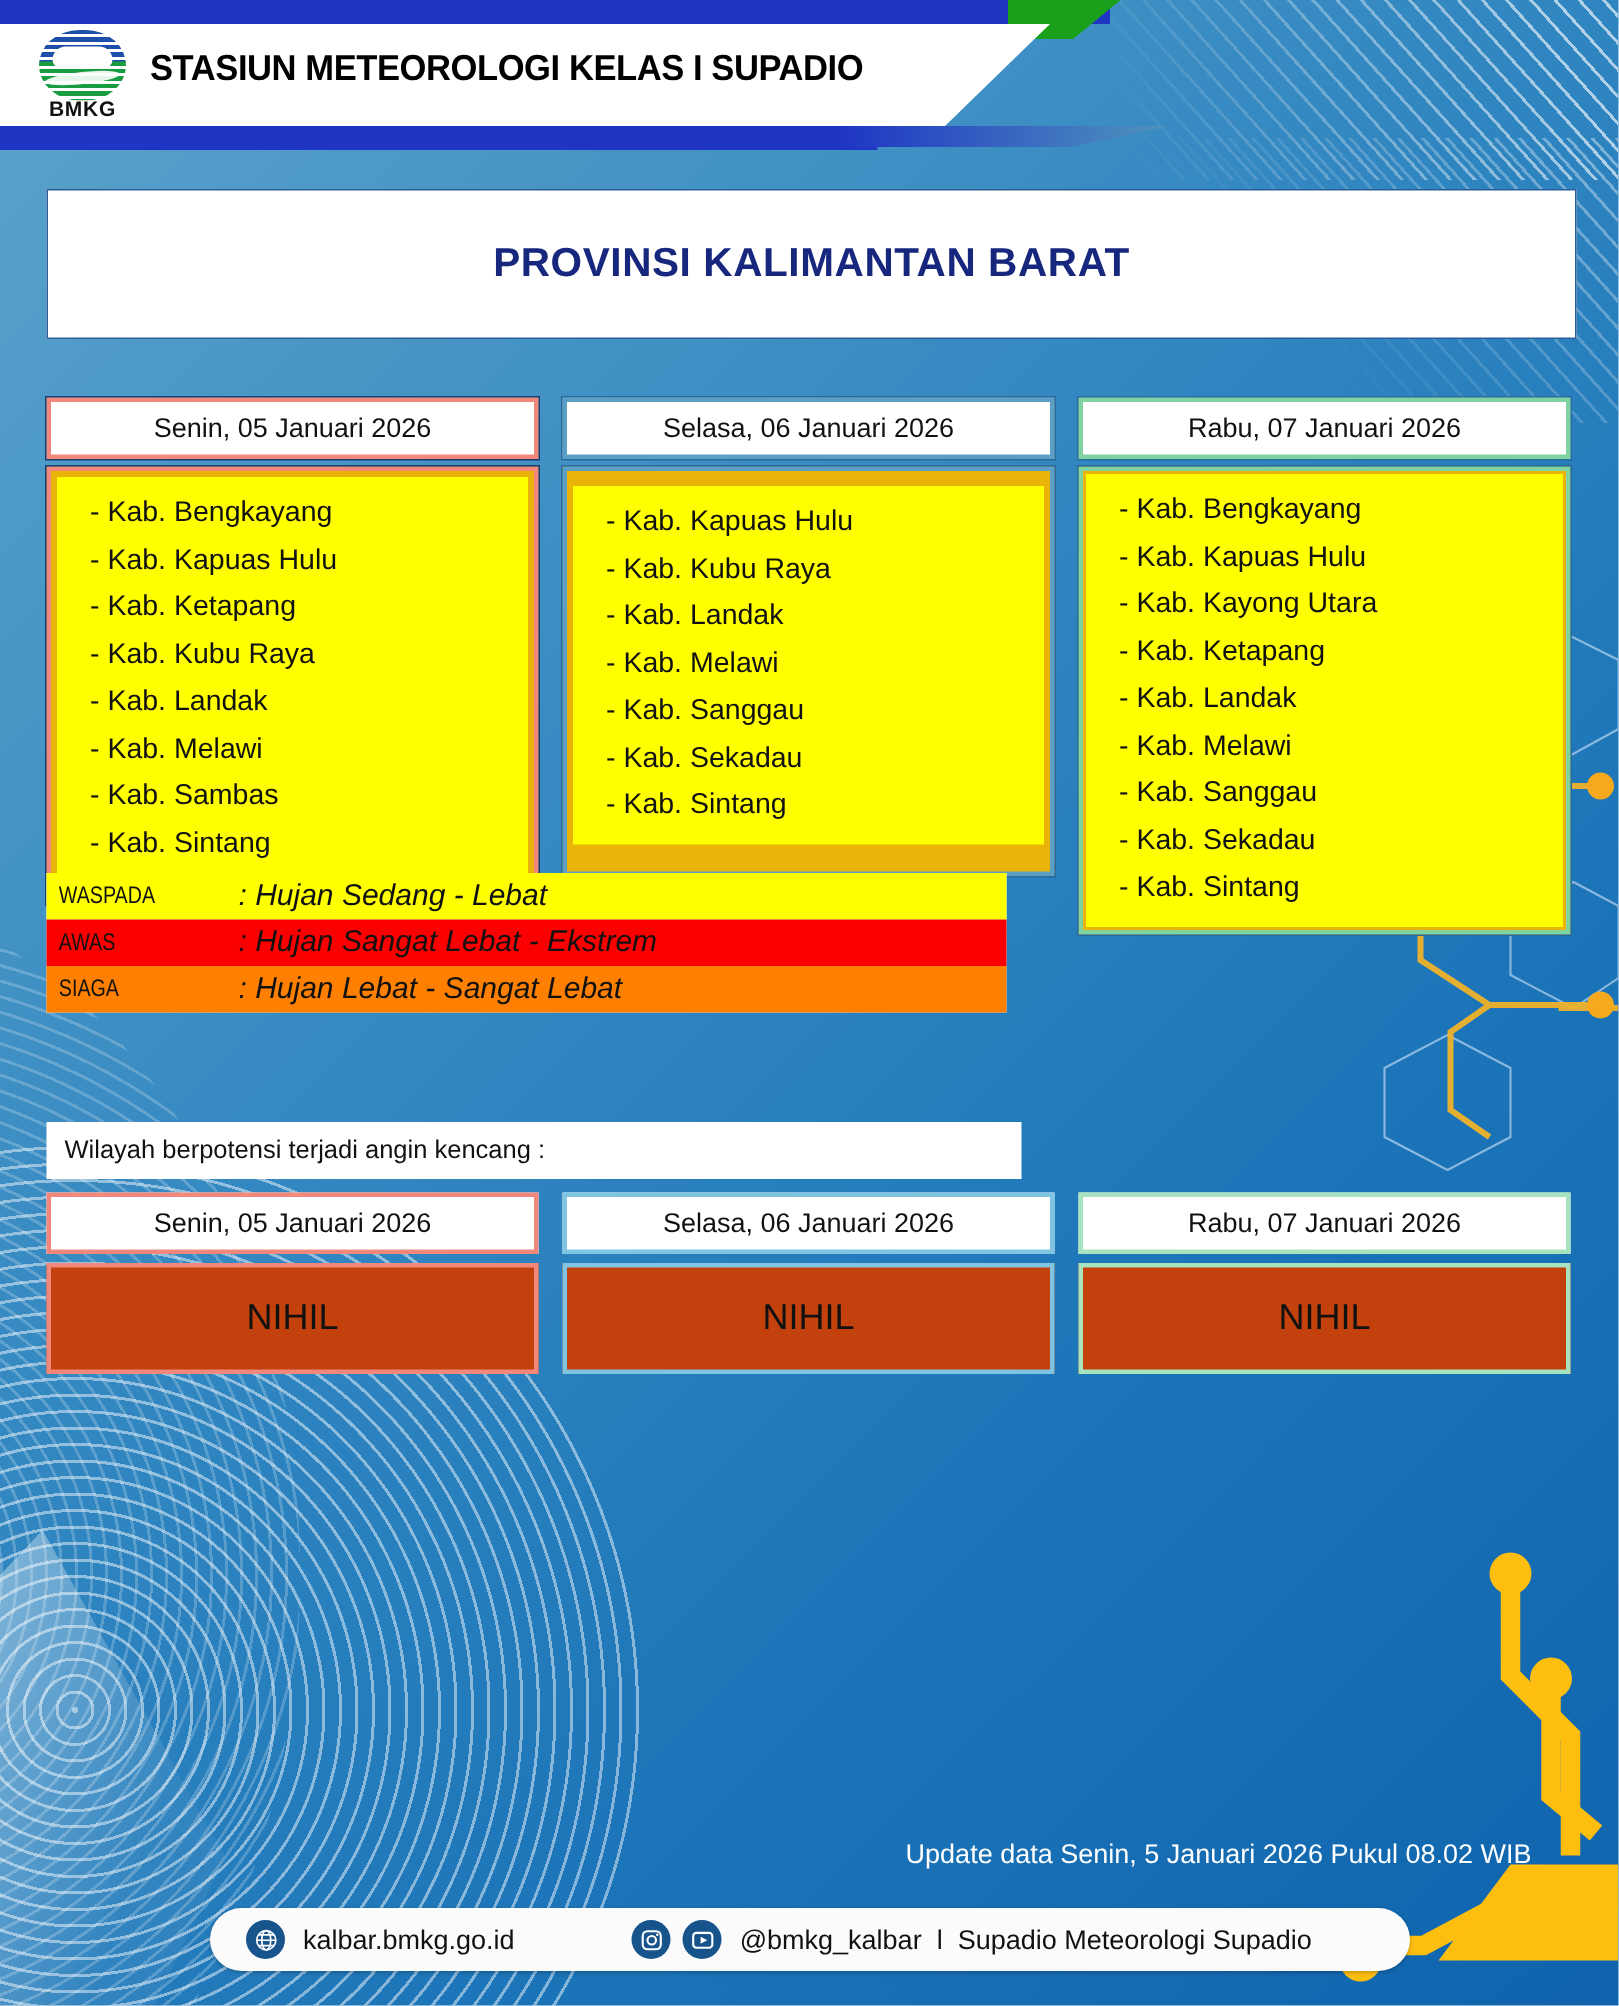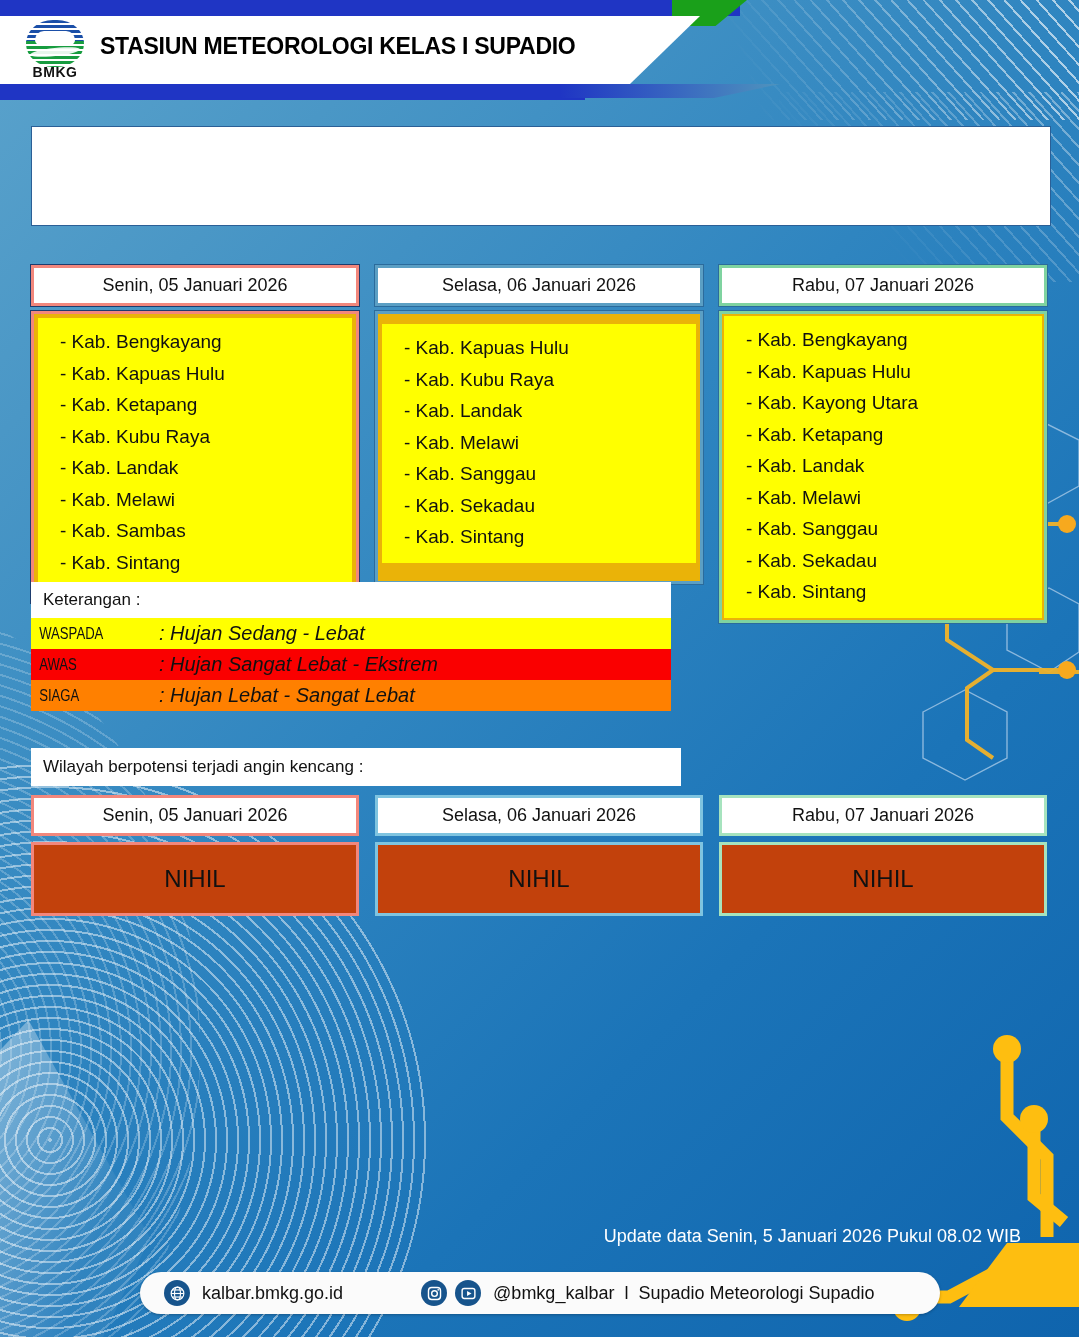--- a/index.html
+++ b/index.html
@@ -192,20 +192,21 @@
       <div class="cloud"></div>
       <div class="wave"></div>
     </div>
     <div class="txt">BMKG</div>
   </div>
 
   <div class="station-title">STASIUN METEOROLOGI KELAS I SUPADIO</div>
 </div>
 
 <div class="title-card">
+  <div class="l2">PROVINSI  KALIMANTAN  BARAT</div>
 </div>
 
 <div class="cols">
   <div class="col c1">
     <div class="date-hd">Senin, 05 Januari 2026</div>
     <div class="list-box">
       <div class="list-inner">
         <div>-  Kab. Bengkayang</div>
         <div>-  Kab. Kapuas Hulu</div>
         <div>-  Kab. Ketapang</div>
@@ -245,21 +246,20 @@
         <div>-  Kab. Melawi</div>
         <div>-  Kab. Sanggau</div>
         <div>-  Kab. Sekadau</div>
         <div>-  Kab. Sintang</div>
       </div>
     </div>
   </div>
 </div>
 
 <div class="legend">
-  <div class="hd">Keterangan :</div>
   <div class="row r-waspada">
     <div class="lbl">WASPADA</div>
     <div class="dsc">: Hujan Sedang - Lebat</div>
   </div>
   <div class="row r-awas">
     <div class="lbl">AWAS</div>
     <div class="dsc">: Hujan Sangat Lebat - Ekstrem</div>
   </div>
   <div class="row r-siaga">
     <div class="lbl">SIAGA</div>

